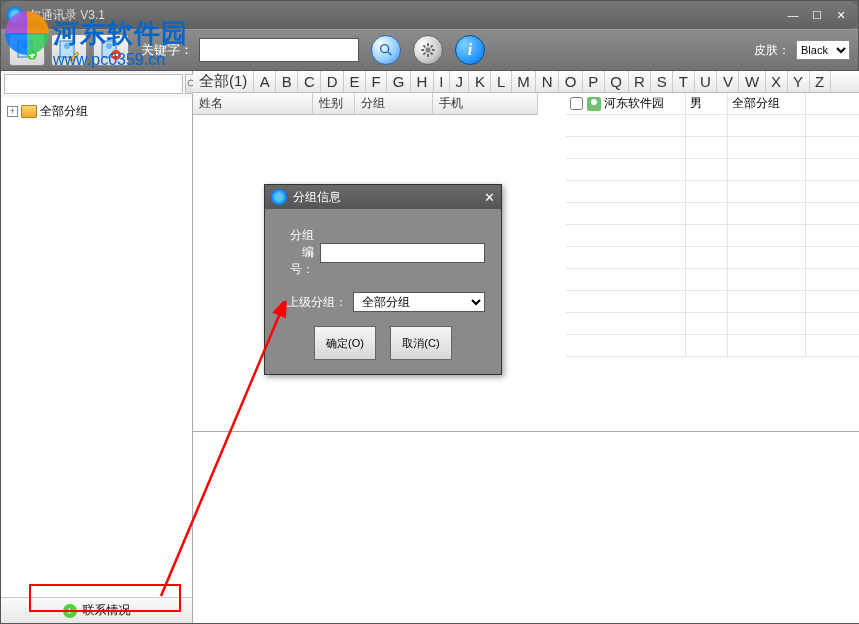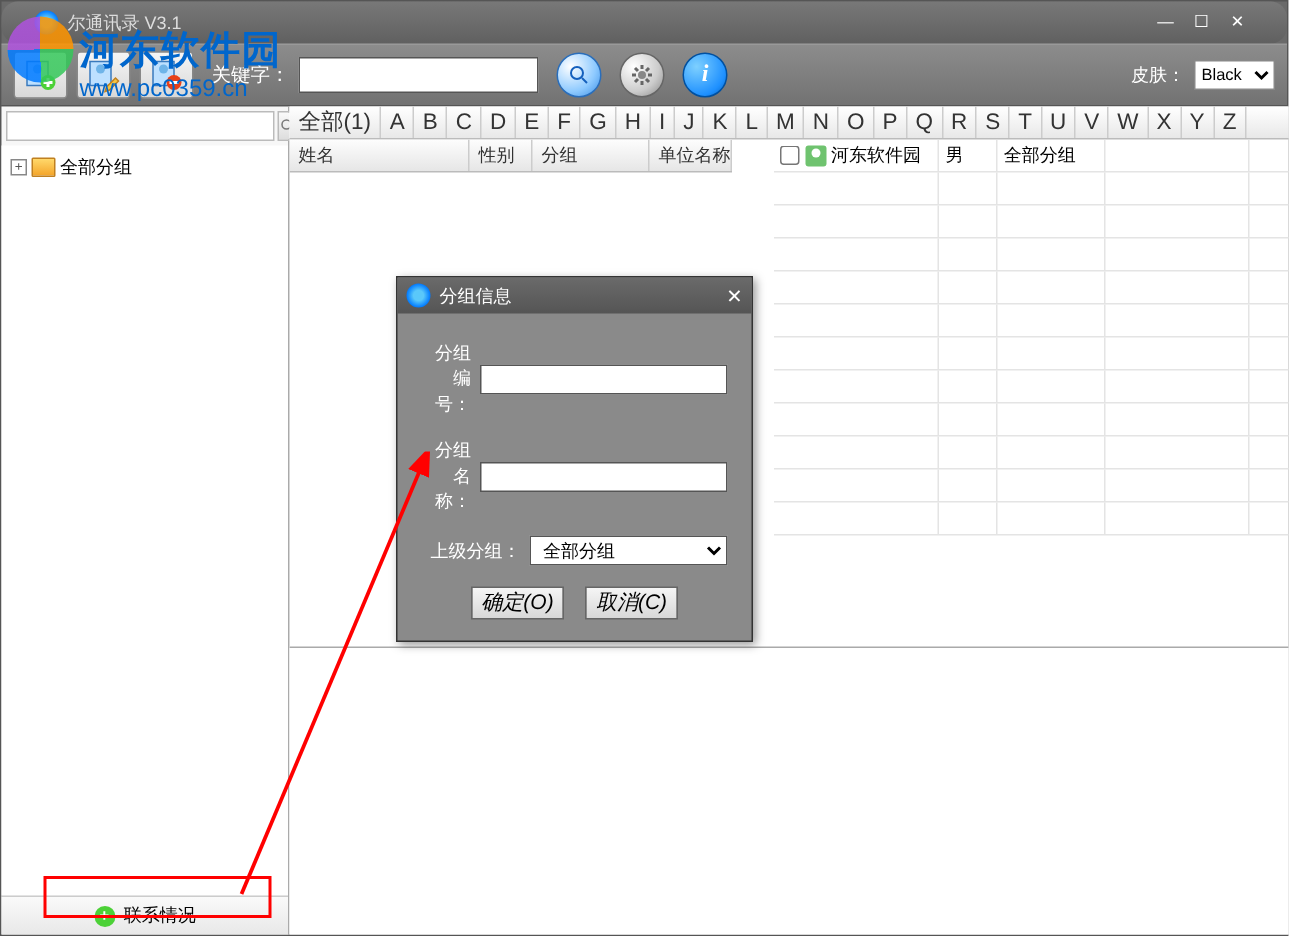--- a/index.html
+++ b/index.html
@@ -1,20 +1,20 @@
 <!DOCTYPE html>
 <html><head>
 <meta charset="utf-8">
 <style>
 * { box-sizing: border-box; margin: 0; padding: 0; }
 body { width: 859px; height: 624px; font-family: "Microsoft YaHei", SimSun, sans-serif; font-size: 12px; background: #f0f0f0; overflow: hidden; position: relative; }
 
 .window { width: 859px; height: 624px; background: #6a6a6a; position: relative; border: 1px solid #555; }
 
-.titlebar { height: 28px; background: linear-gradient(#787878, #606060); color: #fff; display: flex; align-items: center; padding: 0 22px; border-radius: 11px; }
+.titlebar { height: 28px; background: linear-gradient(#787878, #606060); color: #fff; display: flex; align-items: center; padding: 0 6px; border-radius: 11px; }
 .titlebar .appicon { width: 16px; height: 16px; background: radial-gradient(circle, #5ac8fa 30%, #007aff 70%); border-radius: 50%; margin-right: 6px; }
 .titlebar .title { flex: 1; font-size: 12px; color: #ddd; }
 .titlebar .winbtn { width: 22px; height: 18px; margin-left: 2px; text-align: center; color: #fff; cursor: pointer; font-size: 11px; line-height: 18px; }
 
 .watermark { position: absolute; top: 10px; left: 4px; z-index: 50; pointer-events: none; }
 .watermark .wm-top { display: flex; align-items: center; }
 .watermark .wm-logo { width: 44px; height: 44px; border-radius: 50%; background: conic-gradient(#ff9500 0 25%, #34c759 25% 50%, #007aff 50% 75%, #af52de 75% 100%); opacity: 0.85; }
 .watermark .wm-text { color: #0066cc; font-size: 26px; font-weight: bold; margin-left: 4px; letter-spacing: 1px; }
 .watermark .wm-url { color: #0066cc; font-size: 16px; margin-left: 48px; margin-top: -4px; }
 
@@ -73,21 +73,21 @@
 
 .dialog { position: absolute; left: 263px; top: 183px; width: 238px; background: #8a8a8a; border: 1px solid #333; box-shadow: 2px 2px 6px rgba(0,0,0,0.4); z-index: 40; }
 .dialog-title { height: 24px; background: linear-gradient(#6a6a6a,#555); color: #fff; display: flex; align-items: center; padding: 0 6px; gap: 6px; font-size: 12px; }
 .dialog-title .dicon { width: 16px; height: 16px; background: radial-gradient(circle,#5ac8fa 30%,#007aff 70%); border-radius: 50%; }
 .dialog-title .dclose { margin-left: auto; cursor: pointer; font-size: 13px; }
 .dialog-body { padding: 18px 16px 14px; }
 .drow { display: flex; align-items: center; margin-bottom: 14px; }
 .drow label { width: 66px; color: #fff; text-align: right; margin-right: 6px; }
 .drow input, .drow select { flex: 1; height: 20px; border: 1px solid #555; background: #fff; font-size: 12px; padding: 0 4px; }
 .dbtns { display: flex; justify-content: center; gap: 14px; margin-top: 6px; }
-.dbtn { width: 62px; height: 22px; background: linear-gradient(#f5f5f5,#d8d8d8); border: 1px solid #666; cursor: pointer; font-size: 14px; font-style: italic; }
+.dbtn { width: 62px; height: 34px; background: linear-gradient(#f5f5f5,#d8d8d8); border: 1px solid #666; cursor: pointer; font-size: 11px; }
 
 .highlight { position: absolute; left: 28px; top: 583px; width: 152px; height: 28px; border: 2px solid #ff0000; z-index: 60; pointer-events: none; }
 
 .arrow-svg { position: absolute; left: 120px; top: 300px; z-index: 55; pointer-events: none; }
 </style>
 </head>
 <body>
 
 <div class="window">
 
@@ -200,21 +200,21 @@
           <div class="alpha-cell">X</div>
           <div class="alpha-cell">Y</div>
           <div class="alpha-cell">Z</div>
         </div>
 
       <div class="grid-area">
         <div class="grid-header">
           <div class="gh gh-name">姓名</div>
           <div class="gh gh-sex">性别</div>
           <div class="gh gh-group">分组</div>
-          <div class="gh gh-company">单位名称</div>
+          <div class="gh gh-mobile">手机</div>
         </div>
         <div class="grid-body">
           <div class="grid-row">
             <div class="gc gh-name">
               <input type="checkbox" style="">
               <div class="person-icon"></div>
               <span>河东软件园</span>
             </div>
             <div class="gc gh-sex">男</div>
             <div class="gc gh-group">全部分组</div>
@@ -332,24 +332,20 @@
 
   <div class="dialog">
     <div class="dialog-title">
       <div class="dicon"></div>
       <span>分组信息</span>
       <span class="dclose">✕</span>
     </div>
     <div class="dialog-body">
       <div class="drow">
         <label>分组编号：</label>
-        <input value="" style="">
-      </div>
-      <div class="drow">
-        <label>分组名称：</label>
         <input value="" style="">
       </div>
       <div class="drow">
         <label>上级分组：</label>
         <select><option>全部分组</option></select>
       </div>
       <div class="dbtns">
         <button class="dbtn">确定(O)</button>
         <button class="dbtn">取消(C)</button>
       </div>

